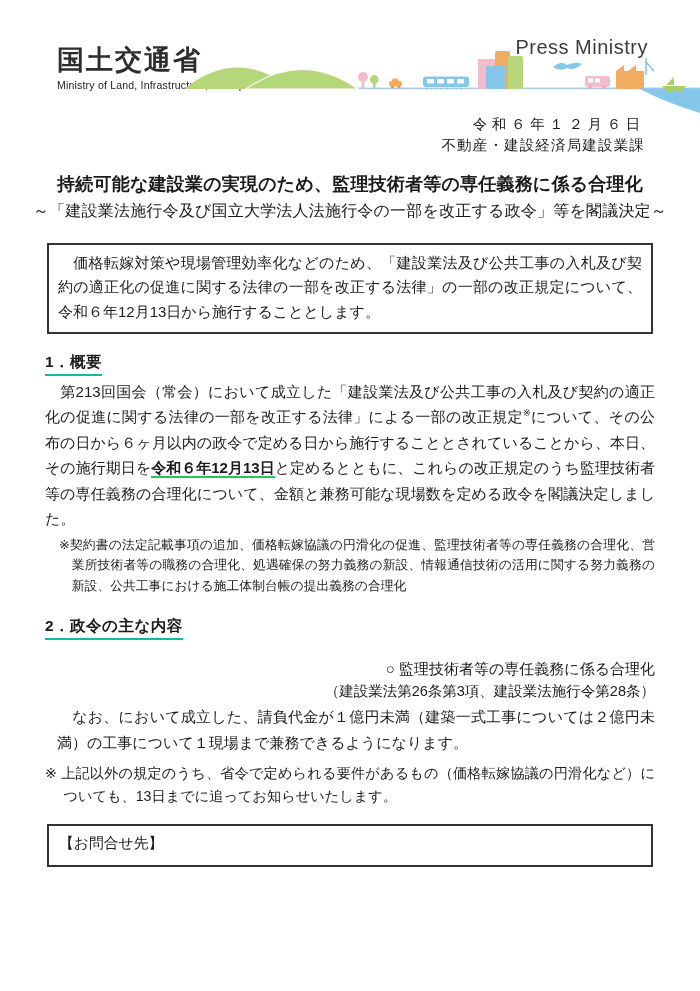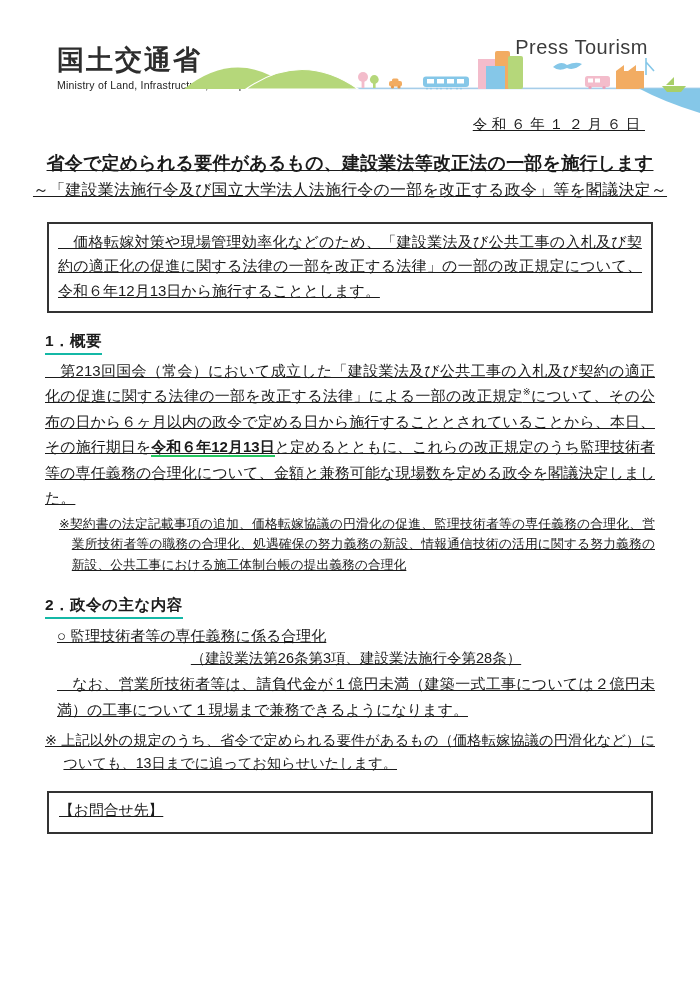--- a/index.html
+++ b/index.html
@@ -1,21 +1,21 @@
 <!DOCTYPE html>
 <html lang="ja"><head>
 <meta charset="utf-8">
 <style>
   html,body{margin:0;padding:0;}
   body{
     width:700px;height:991px;overflow:hidden;background:#ffffff;
     font-family:"Liberation Sans","DejaVu Sans",sans-serif;
     color:#1b1b1b;
   }
-  .page{position:relative;width:700px;height:991px;text-decoration:underline;}
+  .page{position:relative;width:700px;height:991px;}
 
   
   .header{position:relative;height:112px;}
   .logo-block{position:absolute;left:57px;top:46px;}
   .logo-ja{font-size:27px;font-weight:bold;letter-spacing:2px;color:#2d2d2d;line-height:1.1;}
   .logo-en{font-size:10.5px;color:#222;margin-top:3px;letter-spacing:0.2px;}
   .press-release{position:absolute;right:52px;top:36px;font-size:20px;color:#3c3c3c;letter-spacing:0.5px;}
   .illustration{position:absolute;left:180px;top:40px;width:520px;height:75px;}
 
   
@@ -42,22 +42,22 @@
   .sec1-heading-wrap{margin-top:18px;}
   .sec2-heading-wrap{margin-top:20px;}
   .body-para{font-size:15px;line-height:1.7;margin:3px 0 0;text-align:justify;}
   .em-date{font-weight:bold;border-bottom:2px solid #22c55e;}
   sup.refmark{font-size:9.5px;line-height:0;}
   .note-small{
     font-size:12.8px;line-height:1.6;margin:3px 0 0 14px;
     padding-left:1em;text-indent:-1em;text-align:justify;color:#1b1b1b;
   }
   .sec2-content{margin-left:12px;}
-  .circle-item{font-size:15px;margin-top:8px;}
-  .legal-ref{font-size:14.5px;text-align:center;margin-top:3px;}
+  .circle-item{font-size:15px;margin-top:20px;text-align:right;}
+  .legal-ref{font-size:14.5px;text-align:right;margin-top:3px;}
   .note-med{
     font-size:14.2px;line-height:1.62;margin-top:7px;
     padding-left:1.3em;text-indent:-1.3em;text-align:justify;
   }
 
   
   .contact-box{
     margin:16px 47px 0;border:2px solid #333;padding:5px 10px 8px;
     font-size:14.8px;line-height:1.75;
   }
@@ -122,28 +122,29 @@
         <path d="M436,49 V31 L444,25 V31 H448 L456,25 V31 H464 V49 Z" fill="#f2ac62"></path>
         <path d="M466,18 V35 M466,22 L474,31" stroke="#85c7e8" stroke-width="1.6" fill="none"></path>
       </g>
       <path d="M459,48.5 H520 V73 Q484,62 459,48.5 Z" fill="#85c7e8"></path>
       <g>
         <path d="M482,46 H506 L501,52 H487 Z" fill="#a8cf68"></path>
         <path d="M494,37 L494,45 L486,45 Z" fill="#a8cf68"></path>
       </g>
     </svg>
 
-    <div class="press-release">Press Tourism</div>
+    <div class="press-release">Press Ministry</div>
   </div>
 
   <div class="meta">
     <div class="meta-date">令和６年１２月６日</div>
+    <div class="meta-dept">不動産・建設経済局建設業課</div>
   </div>
 
-  <div class="title">省令で定められる要件があるもの、建設業法等改正法の一部を施行します</div>
+  <div class="title">持続可能な建設業の実現のため、監理技術者等の専任義務に係る合理化</div>
   <div class="subtitle">～「建設業法施行令及び国立大学法人法施行令の一部を改正する政令」等を閣議決定～</div>
 
   <div class="summary-box">
     <span>　価格転嫁対策や現場管理効率化などのため、「建設業法及び公共工事の入札及び契約の適正化の促進に関する法律の一部を改正する法律」の一部の改正規定について、令和６年12月13日から施行することとします。</span>
   </div>
 
   <div class="section">
     <div class="sec1-heading-wrap">
       <span class="sec-heading">1．概要</span>
     </div>
@@ -151,21 +152,21 @@
     <p class="note-small">※契約書の法定記載事項の追加、価格転嫁協議の円滑化の促進、監理技術者等の専任義務の合理化、営業所技術者等の職務の合理化、処遇確保の努力義務の新設、情報通信技術の活用に関する努力義務の新設、公共工事における施工体制台帳の提出義務の合理化</p>
   </div>
 
   <div class="section">
     <div class="sec2-heading-wrap">
       <span class="sec-heading">2．政令の主な内容</span>
     </div>
     <div class="sec2-content">
       <div class="circle-item">○ 監理技術者等の専任義務に係る合理化</div>
       <div class="legal-ref">（建設業法第26条第3項、建設業法施行令第28条）</div>
-      <p class="body-para">　なお、営業所技術者等は、請負代金が１億円未満（建築一式工事については２億円未満）の工事について１現場まで兼務できるようになります。</p>
+      <p class="body-para">　なお、において成立した、請負代金が１億円未満（建築一式工事については２億円未満）の工事について１現場まで兼務できるようになります。</p>
     </div>
     <p class="note-med">※ 上記以外の規定のうち、省令で定められる要件があるもの（価格転嫁協議の円滑化など）についても、13日までに追ってお知らせいたします。</p>
   </div>
 
   <div class="contact-box">
     <div class="contact-label">【お問合せ先】</div>
 
   </div>
 
 </div>

